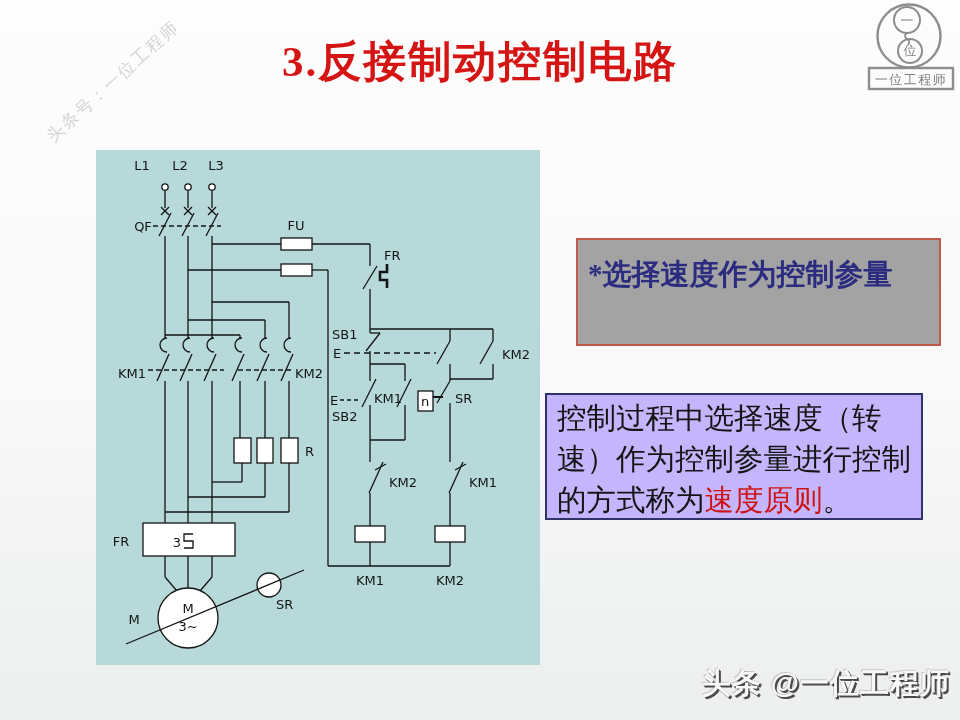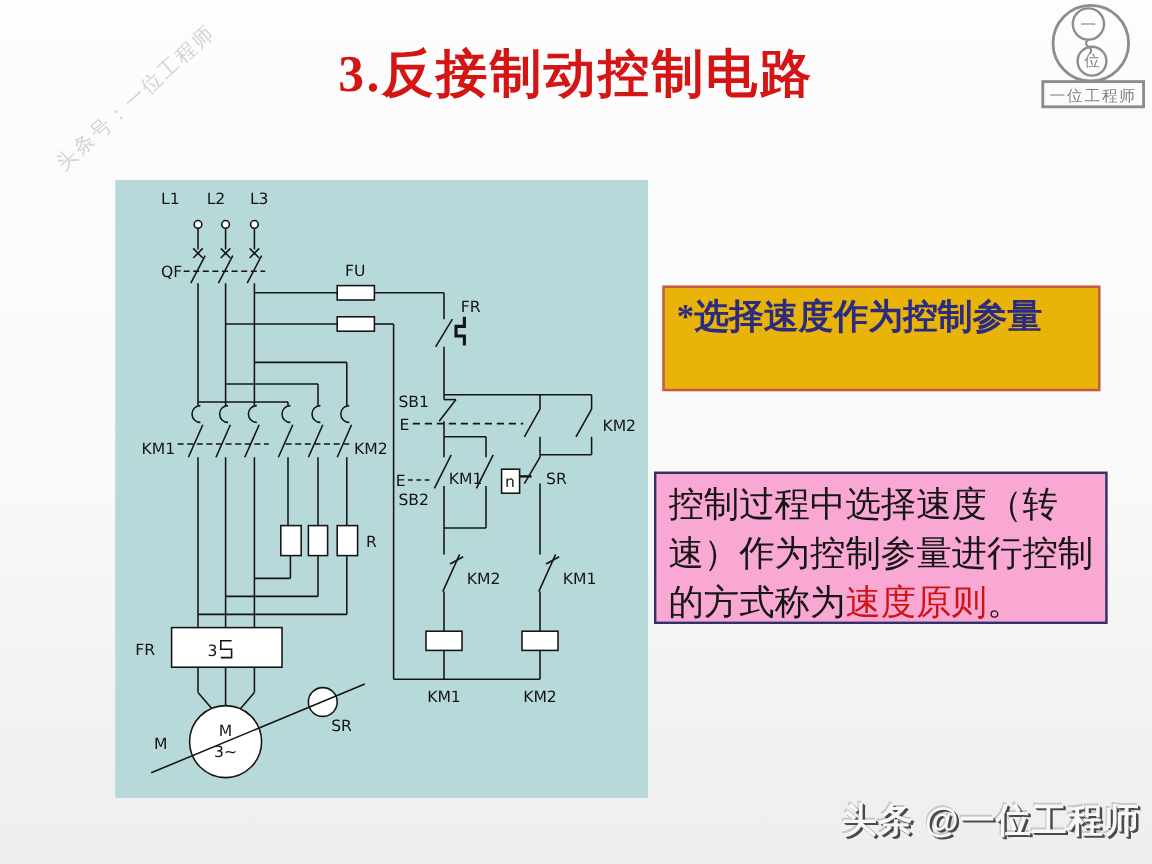--- a/index.html
+++ b/index.html
@@ -18,32 +18,32 @@
     position:absolute;left:0;right:0;top:33px;text-align:center;
     font-family:"Liberation Serif","DejaVu Serif",serif;font-weight:700;
     font-size:43px;letter-spacing:2px;color:var(--title_red,#d51414);
   }
   .logo{position:absolute;left:866px;top:2px;}
   .circuit-panel{
     position:absolute;left:96px;top:150px;width:444px;height:515px;
     background:var(--circuit_bg,#b7d9da);
   }
   .note-box-1{
-    position:absolute;left:552px;top:238px;width:341px;height:74px;
-    background:#eab308;border:2px solid var(--box1_border,#c05a4a);
-    padding:5px 10px;
+    position:absolute;left:576px;top:238px;width:341px;height:74px;
+    background:#a3a3a3;border:2px solid var(--box1_border,#c05a4a);
+    padding:15px 10px;
     font-family:"Liberation Serif","DejaVu Serif",serif;font-weight:600;
     font-size:29px;line-height:39px;color:var(--box1_text,#2b2b80);
     white-space:nowrap;
   }
   .note-box-2{
     position:absolute;left:545px;top:393px;width:354px;height:113px;
-    background:#f9a8d4;border:2px solid var(--box2_border,#32326b);
+    background:#c4b5fd;border:2px solid var(--box2_border,#32326b);
     padding:5px 10px;
-    font-family:Liberation Sans, sans-serif;
+    font-family:Liberation Mono, monospace;
     font-size:29.5px;line-height:41px;color:#151515;
   }
   .note-box-2 .hl{color:var(--highlight_red,#cf1212);}
   .footer-credit{
     position:absolute;right:10px;top:664px;
     font-size:29px;font-weight:700;letter-spacing:1px;
     color:#f8f8f8;
     text-shadow:2px 2px 0 #4a4a4a,-1px -1px 0 #c8c8c8,1px 1px 0 #5a5a5a;
     font-family:"Liberation Sans",sans-serif;white-space:nowrap;margin-left:28px;
   }

